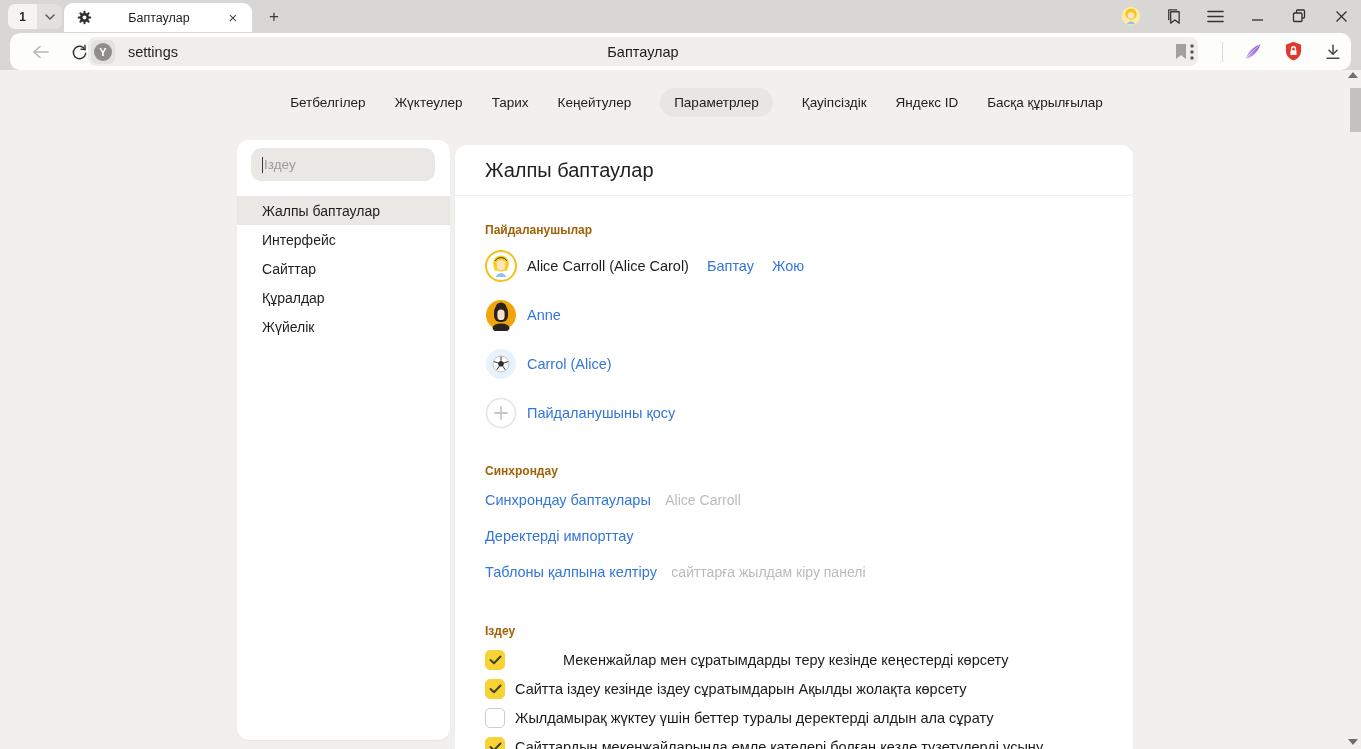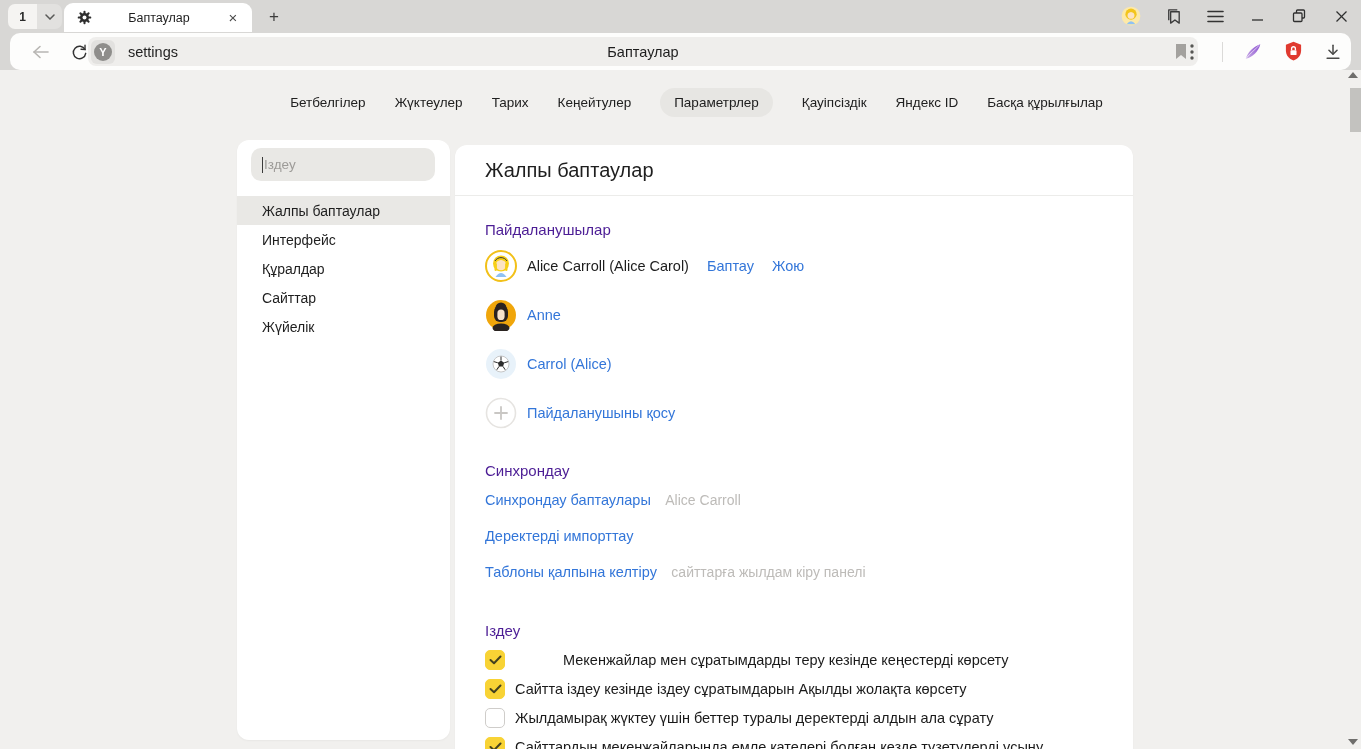--- a/index.html
+++ b/index.html
@@ -43,21 +43,21 @@
   .search-ph { font-size:13.5px; color:#9d9b98; }
   .side-menu { position:absolute; left:0; top:56px; width:213px; }
   .side-item { height:29px; display:flex; align-items:center; padding-left:25px; font-size:14px; color:#1e1e1e; cursor:default; }
   .side-item.active { background:#e9e8e5; }
 
   
   .main { position:absolute; left:455px; top:145px; width:678px; height:604px; background:#ffffff; border-radius:12px 12px 0 0; box-shadow:0 1px 2px rgba(0,0,0,0.04); overflow:hidden; }
   .main-header { height:51px; display:flex; align-items:center; padding-left:30px; border-bottom:1px solid #ececea; }
   .main-title { font-size:20px; color:#1f1f1f; }
   .main-body { padding:0 30px; }
-  .section-title { font-size:15px; font-weight:normal; color:#4c1d95; line-height:22px; }
+  .section-title { font-size:12px; font-weight:bold; color:#a16207; line-height:22px; }
   .sec-users { margin-top:23px; }
   .user-row { margin-top:17px; height:32px; display:flex; align-items:center; margin-bottom:11px; }
   .user-row.first { margin-top:9px; }
   .avatar { width:32px; height:32px; flex:0 0 32px; margin-right:10px; }
   .user-name { font-size:14.5px; color:#1d1d1d; }
   .user-action { font-size:14.5px; color:#3376d9; margin-left:18px; cursor:default; }
   .link { font-size:14.5px; color:#3376d9; cursor:default; }
   .sec-sync { margin-top:31px; }
   .sync-row { line-height:20px; margin-top:16px; margin-bottom:9px; }
   .sync-row.first { margin-top:8px; }
@@ -226,22 +226,22 @@
 </div>
 
 <div class="sidebar">
   <div class="search-box">
     <span class="search-caret"></span>
     <span class="search-ph">Іздеу</span>
   </div>
   <div class="side-menu">
     <div class="side-item active">Жалпы баптаулар</div>
     <div class="side-item">Интерфейс</div>
+    <div class="side-item">Сайттар</div>
     <div class="side-item">Құралдар</div>
-    <div class="side-item">Сайттар</div>
     <div class="side-item">Жүйелік</div>
   </div>
 </div>
 
 <div class="main">
   <div class="main-header">
     <span class="main-title">Жалпы баптаулар</span>
   </div>
   <div class="main-body">
 

